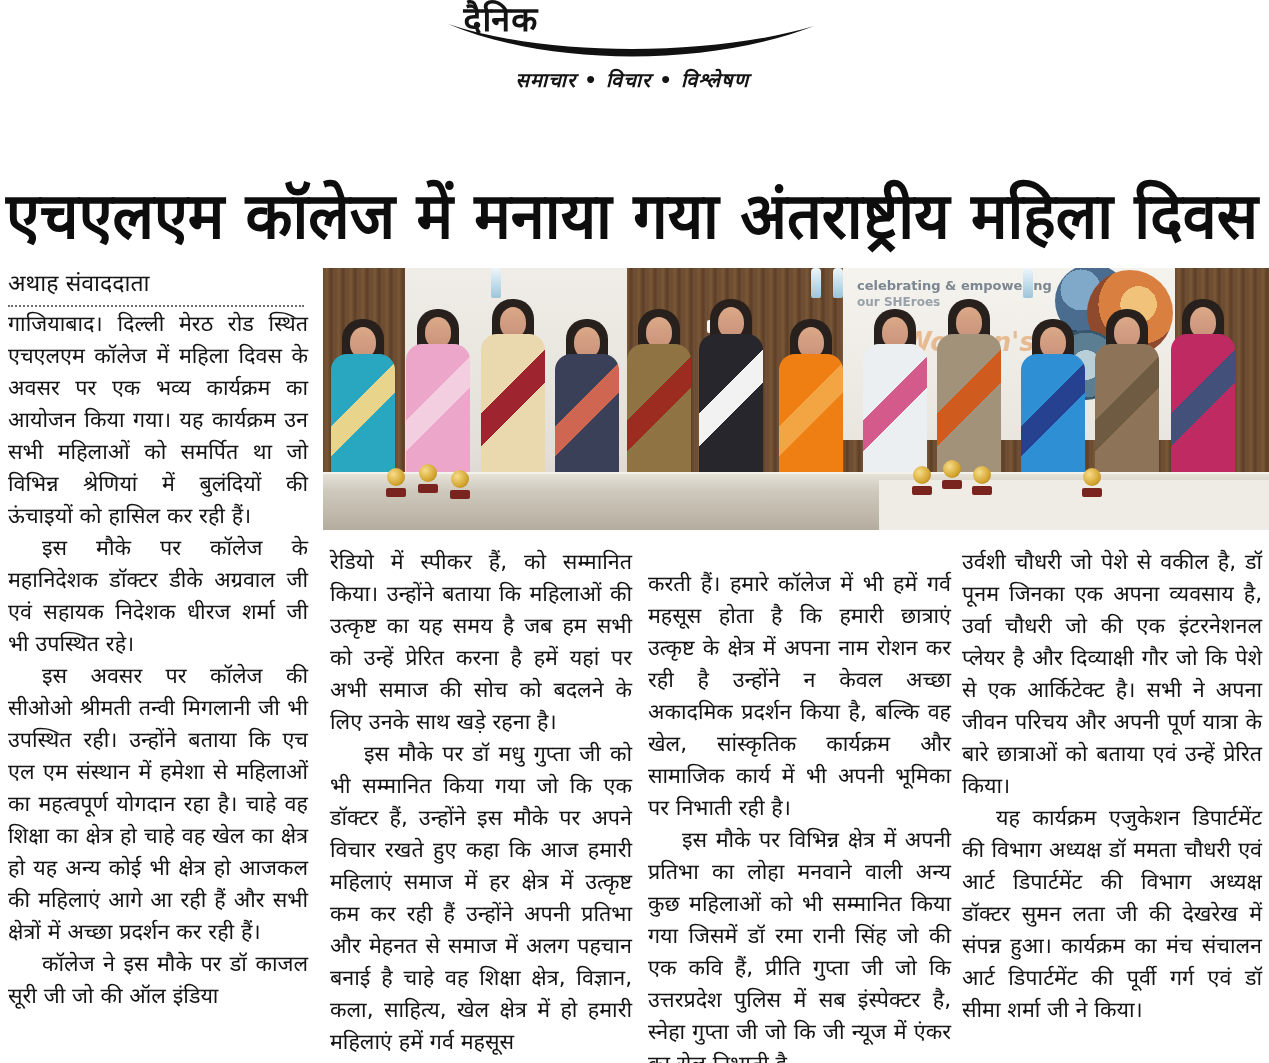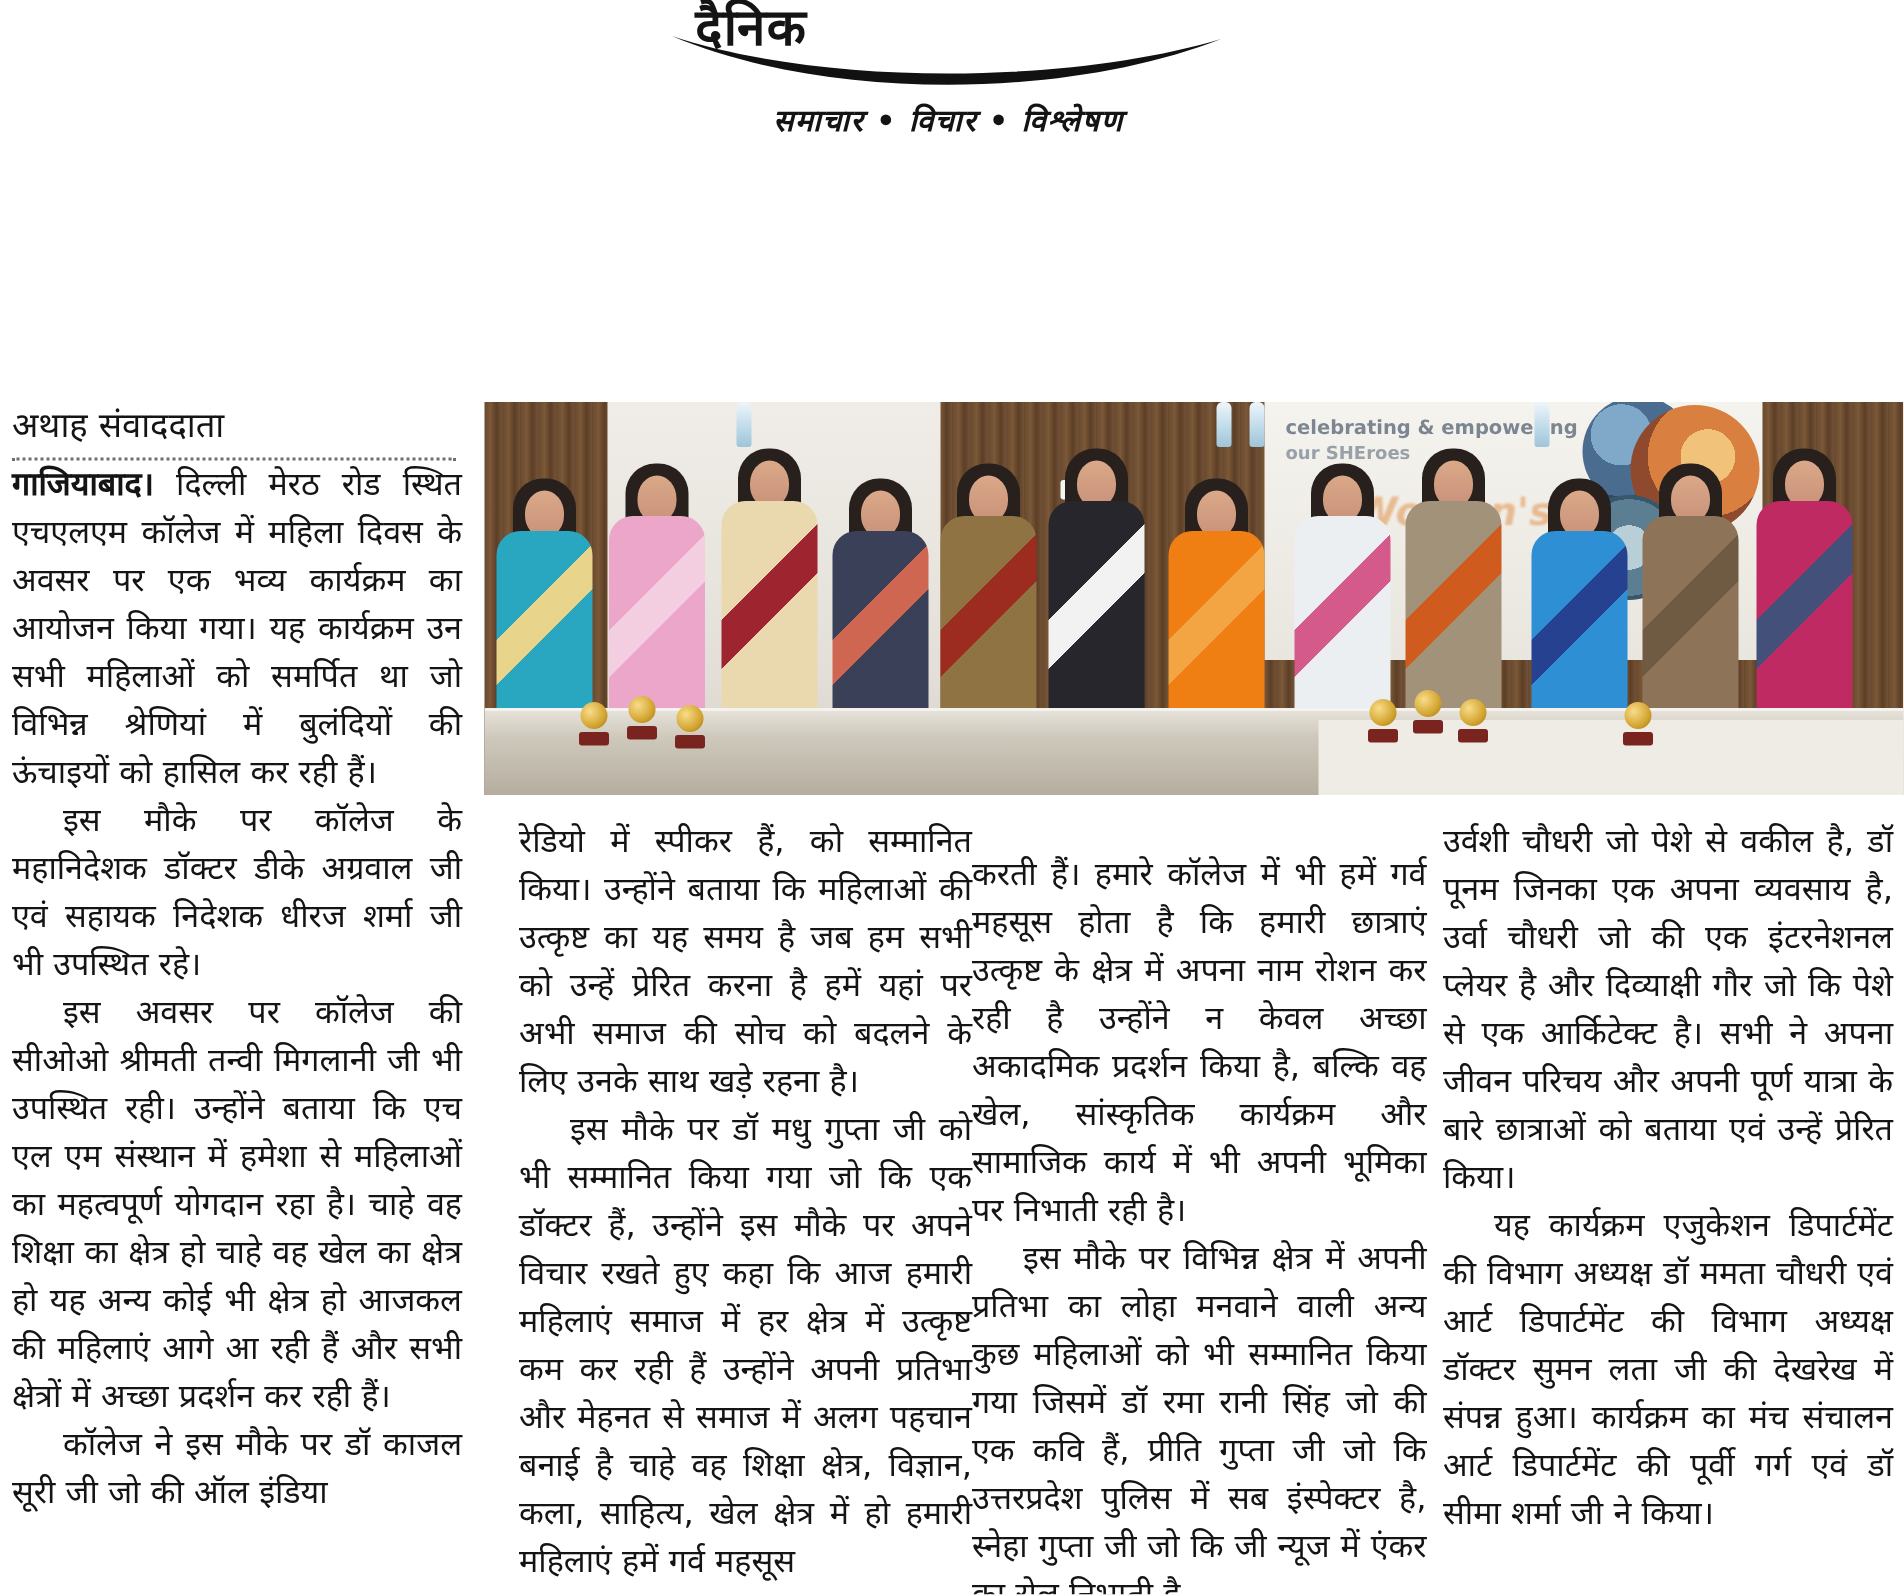--- a/index.html
+++ b/index.html
@@ -22,24 +22,24 @@
   
   .byline{position:absolute;left:8px;top:266px;width:300px;}
   .byline-text{font-size:23px;font-weight:normal;}
   .byline-rule{margin-top:7px;border-bottom:2px dotted #6f6f6f;width:296px;}
 
   
   .col{position:absolute;font-size:21.5px;line-height:32px;text-align:justify;}
   .col p{margin:0;}
   .col p.indent{text-indent:34px;}
   .col1{left:8px;top:308px;width:300px;}
-  .col2{left:330px;top:546px;width:302px;margin-left:16px;}
+  .col2{left:330px;top:546px;width:302px;}
   .col3{left:648px;top:568px;width:303px;}
   .col4{left:962px;top:546px;width:300px;}
-  .dateline{font-weight:bold;}
+  .dateline{font-weight:normal;}
 
   
   .photo{position:absolute;left:323px;top:268px;width:946px;height:262px;overflow:hidden;
          background:repeating-linear-gradient(90deg,#6a4a2e 0px,#7a5838 4px,#5d3f26 8px,#74543a 12px);}
   .screen{position:absolute;left:82px;top:0;width:222px;height:100%;
           background:linear-gradient(180deg,#f0ede8 0%,#e3dfd8 70%,#d4cfc5 100%);}
   .banner{position:absolute;left:520px;top:0;width:332px;height:172px;
           background:linear-gradient(180deg,#f5f3ee,#e9e6df);}
   .banner-l1{font-size:13px;font-weight:bold;color:#7c8691;margin:10px 0 0 14px;filter:blur(0.5px);}
   .banner-l2{font-size:12px;font-weight:bold;color:#98a0aa;margin:2px 0 0 14px;filter:blur(0.5px);}
@@ -83,20 +83,25 @@
       <div class="daily">दैनिक</div>
       <span class="swoosh">
         <svg width="378" height="40" viewBox="0 0 378 40">
           <path d="M6,2 C110,46 270,44 372,4 C272,34 108,36 6,2 Z" fill="#111"></path>
         </svg>
       </span>
       <div class="tagline">समाचार • विचार • विश्लेषण</div>
     </div>
   </div>
 
+  <div class="headline-wrap">
+    <svg width="1269" height="88" viewBox="0 0 1269 88">
+      <text x="6" y="66" font-family="DejaVu Sans, sans-serif" font-size="64" font-weight="bold" fill="#0d0d0d" textLength="1252" lengthAdjust="spacingAndGlyphs">एचएलएम कॉलेज में मनाया गया अंतराष्ट्रीय महिला दिवस</text>
+    </svg>
+  </div>
 
   <div class="byline">
     <div class="byline-text">अथाह संवाददाता</div>
     <div class="byline-rule"></div>
   </div>
 
   <div class="photo">
     <div class="screen"></div>
     <div class="banner">
       <div class="banner-l1">celebrating &amp; empowering</div>

